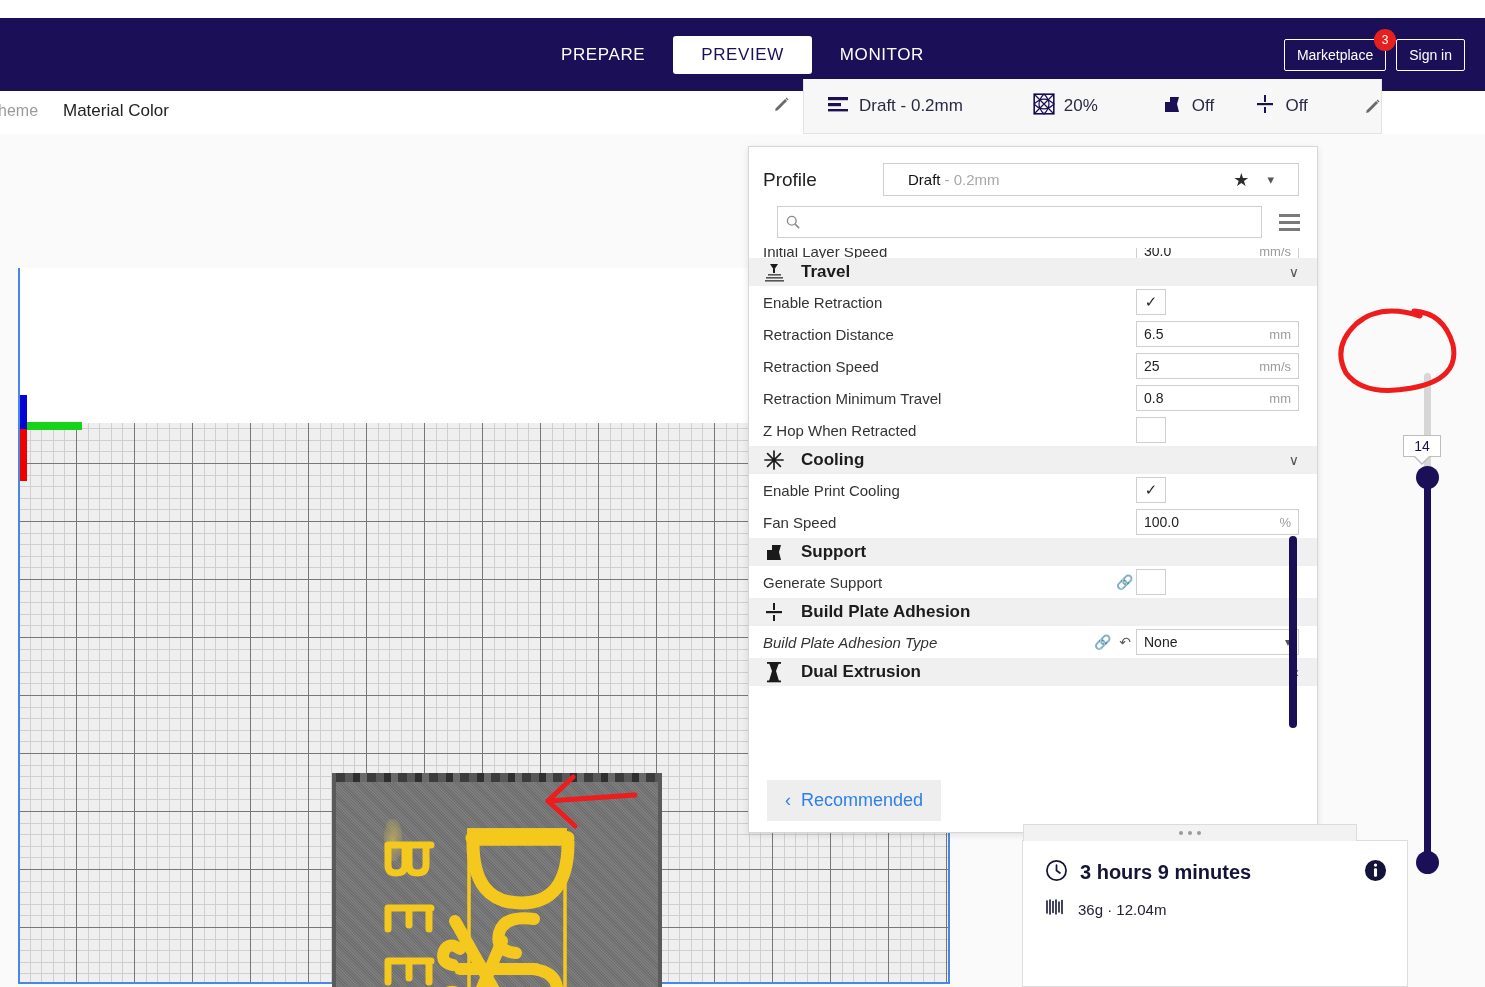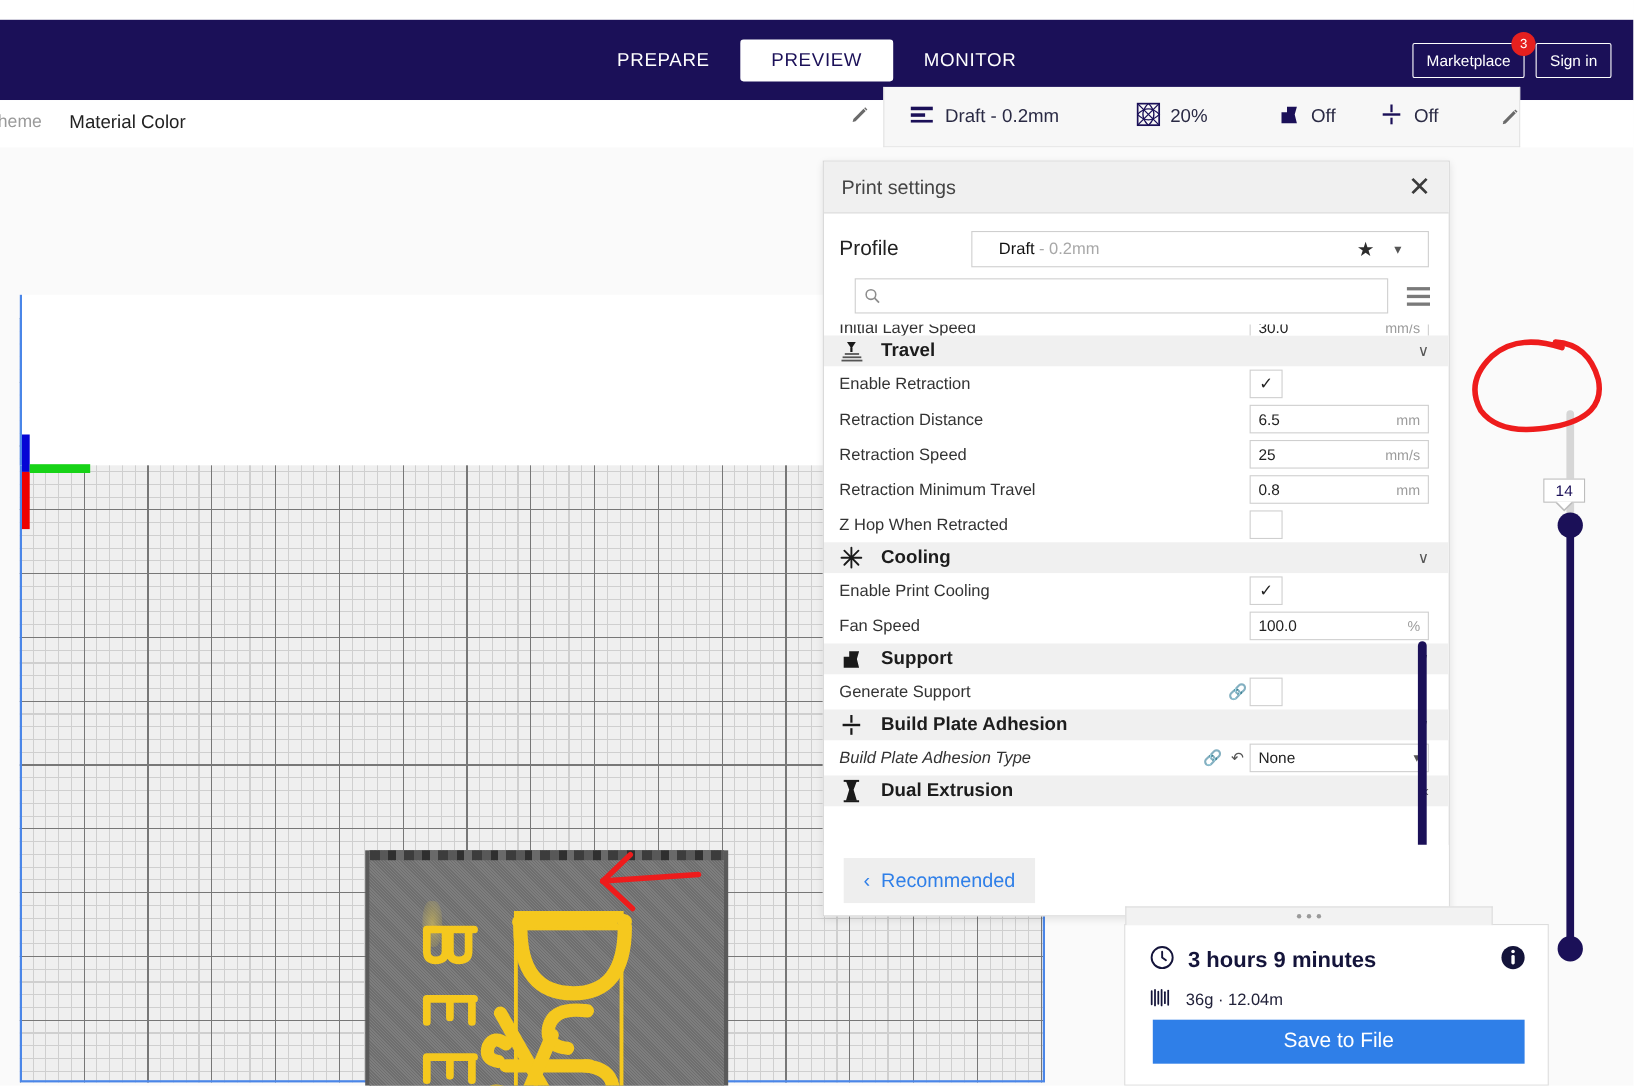--- a/index.html
+++ b/index.html
@@ -426,24 +426,20 @@
       <div class="ls-handle-top"></div>
       <div class="ls-handle-bot"></div>
       <svg class="annot" style="left:-55px;top:50px;width:125px;height:130px;" viewBox="0 0 125 130">
         <path d="M78 22 Q108 24 117 56 Q124 90 76 99 Q28 108 10 84 Q-4 58 20 35 Q44 14 84 27" stroke="#ee1c1c" stroke-width="5" fill="none" stroke-linecap="round"></path>
       </svg>
     </div>
 
   </div>
 
   <div class="psettings">
-    <div class="ps-header">
-      <span class="ps-title">Print settings</span>
-      <button class="ps-close">✕</button>
-    </div>
 
     <div class="ps-profile-row">
       <span class="ps-profile-label">Profile</span>
       <div class="ps-profile-box">
         <span class="ps-profile-name">Draft</span>
         <span class="ps-profile-sub">- 0.2mm</span>
         <span class="ps-star">★</span>
         <span class="ps-caret">▾</span>
       </div>
     </div>
@@ -650,16 +646,15 @@
               <path d="M5 3 L5 17"></path>
               <path d="M8 4.5 L8 15.5"></path>
             <path d="M11 3 L11 17"></path>
               <path d="M14 5 L14 15"></path>
               <path d="M17 3.5 L17 16.5"></path>
           </g>
         </svg>
       </span>
       <span class="jc-mat-txt">36g · 12.04m</span>
     </div>
-    <button class="jc-save">Save to File</button>
   </div>
 
 </div>
 
 </body></html>

